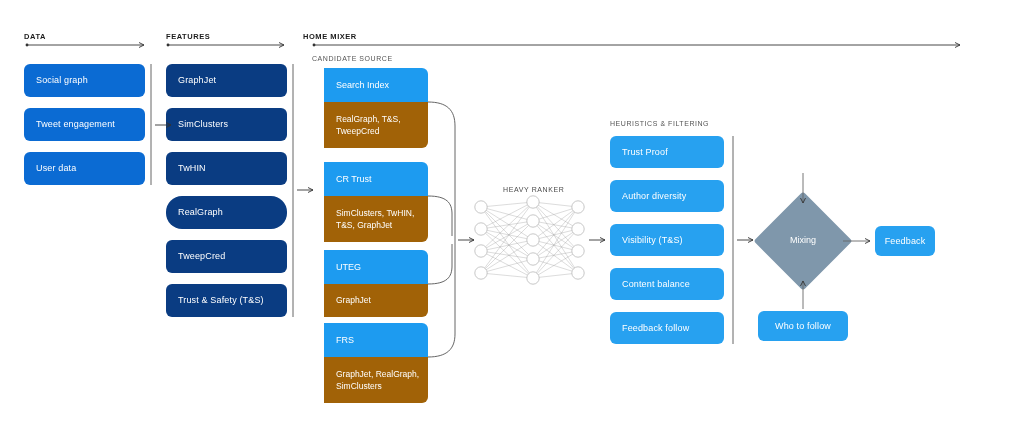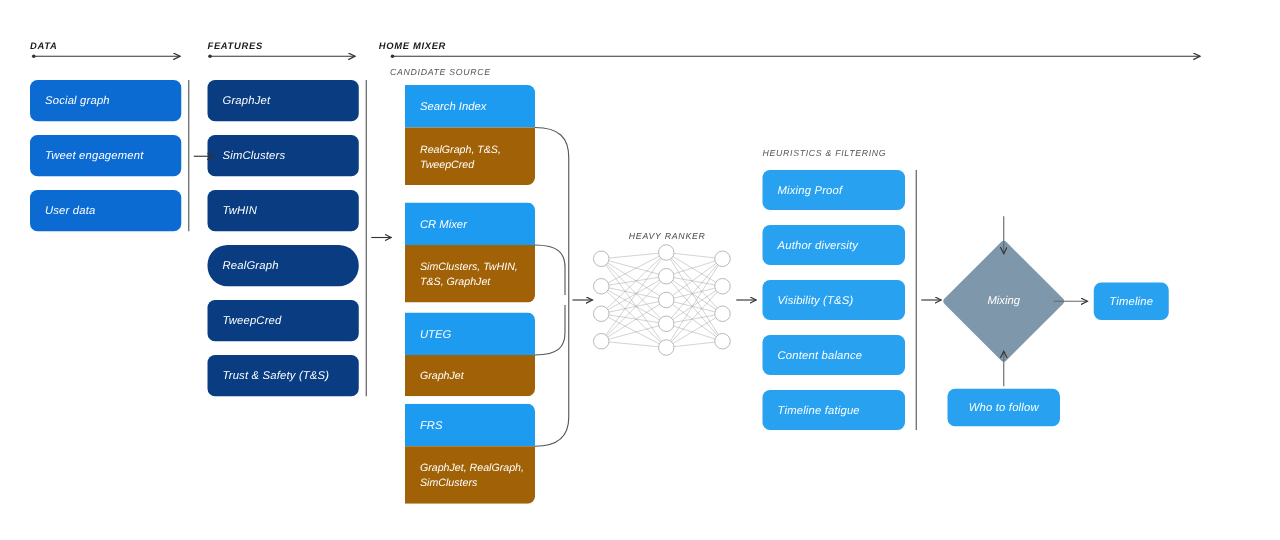--- a/index.html
+++ b/index.html
@@ -3,21 +3,21 @@
 <meta charset="utf-8">
 <style>
   html,body{margin:0;padding:0;}
   body{
     width:1024px;height:432px;
     background:#ffffff;
     font-family:"Liberation Sans", sans-serif;
     overflow:hidden;
     position:relative;
   }
-  .stage{position:absolute;left:0;top:0;width:1024px;height:368px;font-style:italic;}
+  .stage{position:absolute;left:0;top:0;width:1024px;height:368px;}
 
   
   .sect-label{
     position:absolute;
     font-size:7.5px;
     font-weight:700;
     letter-spacing:.55px;
     color:#1b1b1b;
     white-space:nowrap;
   }
@@ -135,61 +135,61 @@
       <span>Trust &amp; Safety (T&amp;S)</span>
     </div>
 
   <div class="cs-card" style="left:312px;top:68px;width:116px;height:80px;">
     <div class="cs-top">Search Index</div>
     <div class="cs-bot" style="height:46px;white-space:pre-line;">RealGraph, T&amp;S,
 TweepCred</div>
   </div>
 
   <div class="cs-card" style="left:312px;top:162px;width:116px;height:80px;">
-    <div class="cs-top">CR Mixer</div>
+    <div class="cs-top">CR Trust</div>
     <div class="cs-bot" style="height:46px;white-space:pre-line;">SimClusters, TwHIN,
 T&amp;S, GraphJet</div>
   </div>
 
   <div class="cs-card" style="left:312px;top:250px;width:116px;height:67px;">
     <div class="cs-top">UTEG</div>
     <div class="cs-bot" style="height:33px;white-space:pre-line;">GraphJet</div>
   </div>
 
   <div class="cs-card" style="left:312px;top:323px;width:116px;height:80px;">
     <div class="cs-top">FRS</div>
     <div class="cs-bot" style="height:46px;white-space:pre-line;">GraphJet, RealGraph,
 SimClusters</div>
   </div>
 
   <div class="box heur" style="left:610px;top:136px;width:114px;height:32px;">
-      <span>Mixing Proof</span>
+      <span>Trust Proof</span>
     </div>
   <div class="box heur" style="left:610px;top:180px;width:114px;height:32px;">
       <span>Author diversity</span>
     </div>
   <div class="box heur" style="left:610px;top:224px;width:114px;height:32px;">
       <span>Visibility (T&amp;S)</span>
     </div>
   <div class="box heur" style="left:610px;top:268px;width:114px;height:32px;">
       <span>Content balance</span>
     </div>
   <div class="box heur" style="left:610px;top:312px;width:114px;height:32px;">
-      <span>Timeline fatigue</span>
+      <span>Feedback follow</span>
     </div>
 
   <div class="box out" style="left:758px;top:311px;width:90px;height:30px;">
       <span>Who to follow</span>
     </div>
 
   <div class="diamond" style="left:768px;top:206px;width:70px;height:70px;"></div>
   <div class="diamond-label" style="left:768px;top:235px;width:70px;">Mixing</div>
 
   <div class="box out" style="left:875px;top:226px;width:60px;height:30px;">
-      <span>Timeline</span>
+      <span>Feedback</span>
     </div>
 
   <svg class="overlay" viewBox="0 0 1024 432">
     <defs>
       <marker id="ar" markerWidth="7" markerHeight="7" refX="6" refY="3" orient="auto">
         <path d="M0,0 L6,3 L0,6" fill="none" stroke="#333" stroke-width="1"></path>
       </marker>
       <marker id="dotstart" markerWidth="5" markerHeight="5" refX="2.5" refY="2.5" orient="auto">
         <circle cx="2.5" cy="2.5" r="1.6" fill="#333"></circle>
       </marker>

